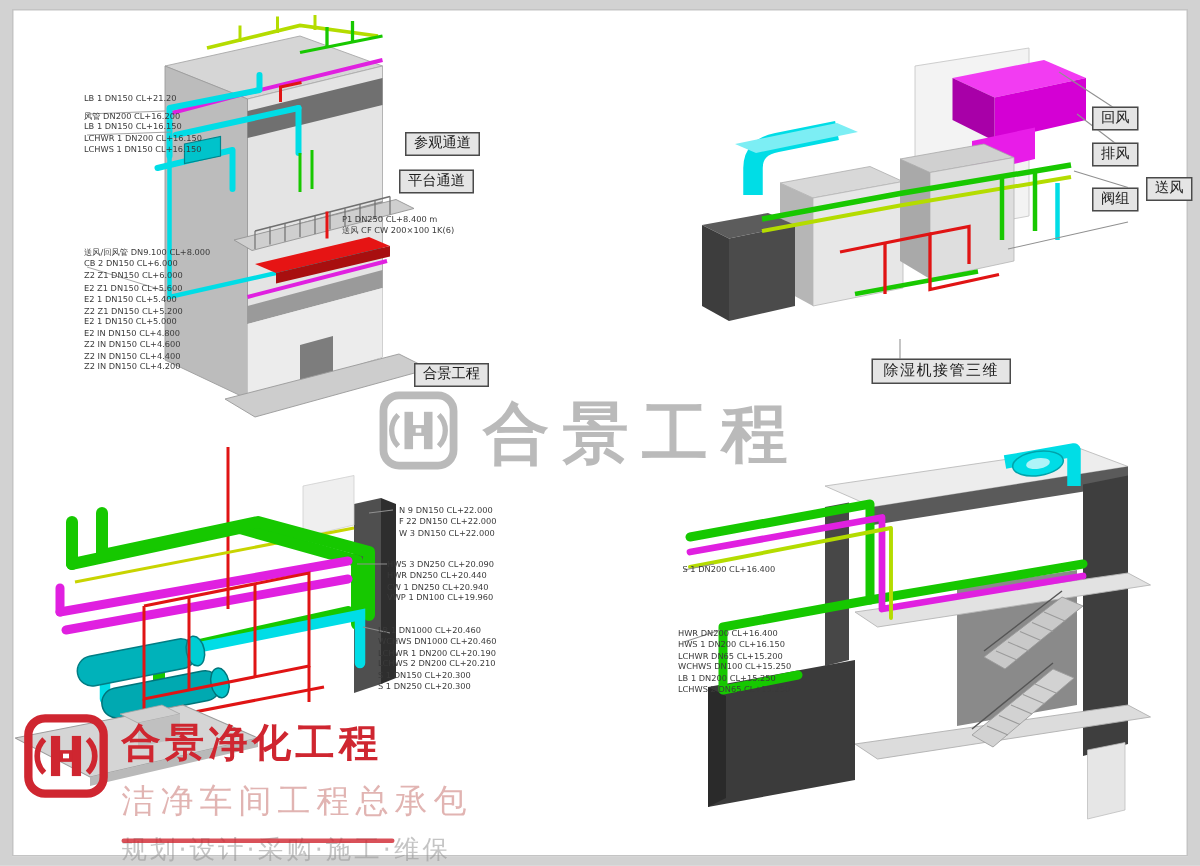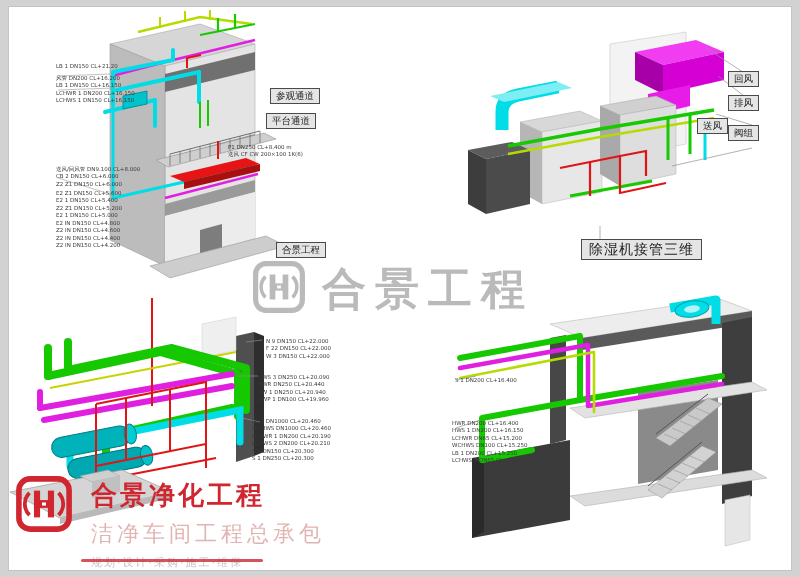--- a/index.html
+++ b/index.html
@@ -4,28 +4,28 @@
 <style>
   * { margin:0; padding:0; box-sizing:border-box; }
   html,body { width:800px; height:577px; background:#d2d2d2; font-family:"DejaVu Sans","Liberation Sans",sans-serif; }
   #sheet { position:relative; width:800px; height:577px; background:#d2d2d2; overflow:hidden; }
   #page { position:absolute; left:8px; top:6px; width:784px; height:565px; background:#ffffff; border:1px solid #c4c4c4; }
   .view { position:absolute; z-index:1; }
   .label-col { position:absolute; z-index:3; font-size:5.5px; line-height:1.35; color:#3a3a3a; white-space:nowrap; }
   .pipe-label { white-space:nowrap; }
   .callout { position:absolute; z-index:4; border:1px solid #4a4a4a; background:#e5e5e5; color:#1c1c1c;
              font-size:9.5px; line-height:1.1; padding:2px 5px; white-space:nowrap; }
-  .caption { font-size:14px; padding:2px 7px; letter-spacing:1px; }
+  .caption { font-size:10px; padding:2px 7px; letter-spacing:1px; }
   #watermark { position:absolute; left:252px; top:260px; z-index:2; display:flex; align-items:flex-start; gap:16px; color:#bababa; }
   #watermark .wm-text { font-size:44px; font-weight:bold; letter-spacing:9px; white-space:nowrap; }
-  #brand { position:absolute; left:15px; top:475px; z-index:5; display:flex; gap:18px; align-items:flex-start; color:#cf2630; }
+  #brand { position:absolute; left:15px; top:475px; z-index:5; display:flex; gap:8px; align-items:flex-start; color:#cf2630; }
   #brand .brand-col { padding-top:3px; }
   #brand-name { font-size:26px; font-weight:bold; color:#cf2630; letter-spacing:3px; white-space:nowrap; }
   #brand-tag1 { font-size:22px; color:rgba(201,118,114,0.55); letter-spacing:4px; margin-top:6px; white-space:nowrap; }
-  #brand-tag2 { font-size:11px; color:rgba(148,148,148,0.55); letter-spacing:2px; margin-top:6px; white-space:nowrap; }
+  #brand-tag2 { font-size:17px; color:rgba(148,148,148,0.55); letter-spacing:2px; margin-top:6px; white-space:nowrap; }
   #brand-underline { position:absolute; left:81px; top:559px; width:182px; height:3px; background:rgba(207,38,48,0.8); border-radius:2px; z-index:5; }
 </style>
 </head>
 <body>
 
 <div id="sheet">
   <div id="page"></div>
 
   <svg class="view" style="left:50px;top:8px" width="275" height="288" viewBox="0 0 275 288">
     <g>
@@ -144,21 +144,21 @@
       <path d="M256,22 L302,52"></path>
       <path d="M268,50 L302,76"></path>
       <path d="M266,88 L302,99"></path>
       <path d="M222,140 L302,122"></path>
       <path d="M150,200 L150,214"></path>
     </g>
   </svg>
 
   <div class="callout" style="left:728px;top:71px">回风</div>
   <div class="callout" style="left:728px;top:95px">排风</div>
-  <div class="callout" style="left:697px;top:118px">送风</div>
+  <div class="callout" style="left:764px;top:118px">送风</div>
   <div class="callout" style="left:728px;top:125px">阀组</div>
   <div class="callout caption" style="left:581px;top:239px">除湿机接管三维</div>
 
   <div id="watermark">
     <svg viewBox="0 0 52 52" width="54" height="54">
       <rect x="3.5" y="3.5" width="45" height="45" rx="10" fill="none" stroke="currentColor" stroke-width="5"></rect>
       <path d="M13 16 a14 14 0 0 0 0 20" fill="none" stroke="currentColor" stroke-width="3.4"></path>
       <path d="M39 16 a14 14 0 0 1 0 20" fill="none" stroke="currentColor" stroke-width="3.4"></path>
       <rect x="17" y="14" width="5.5" height="24" fill="currentColor"></rect>
       <rect x="29.5" y="14" width="5.5" height="24" fill="currentColor"></rect>

